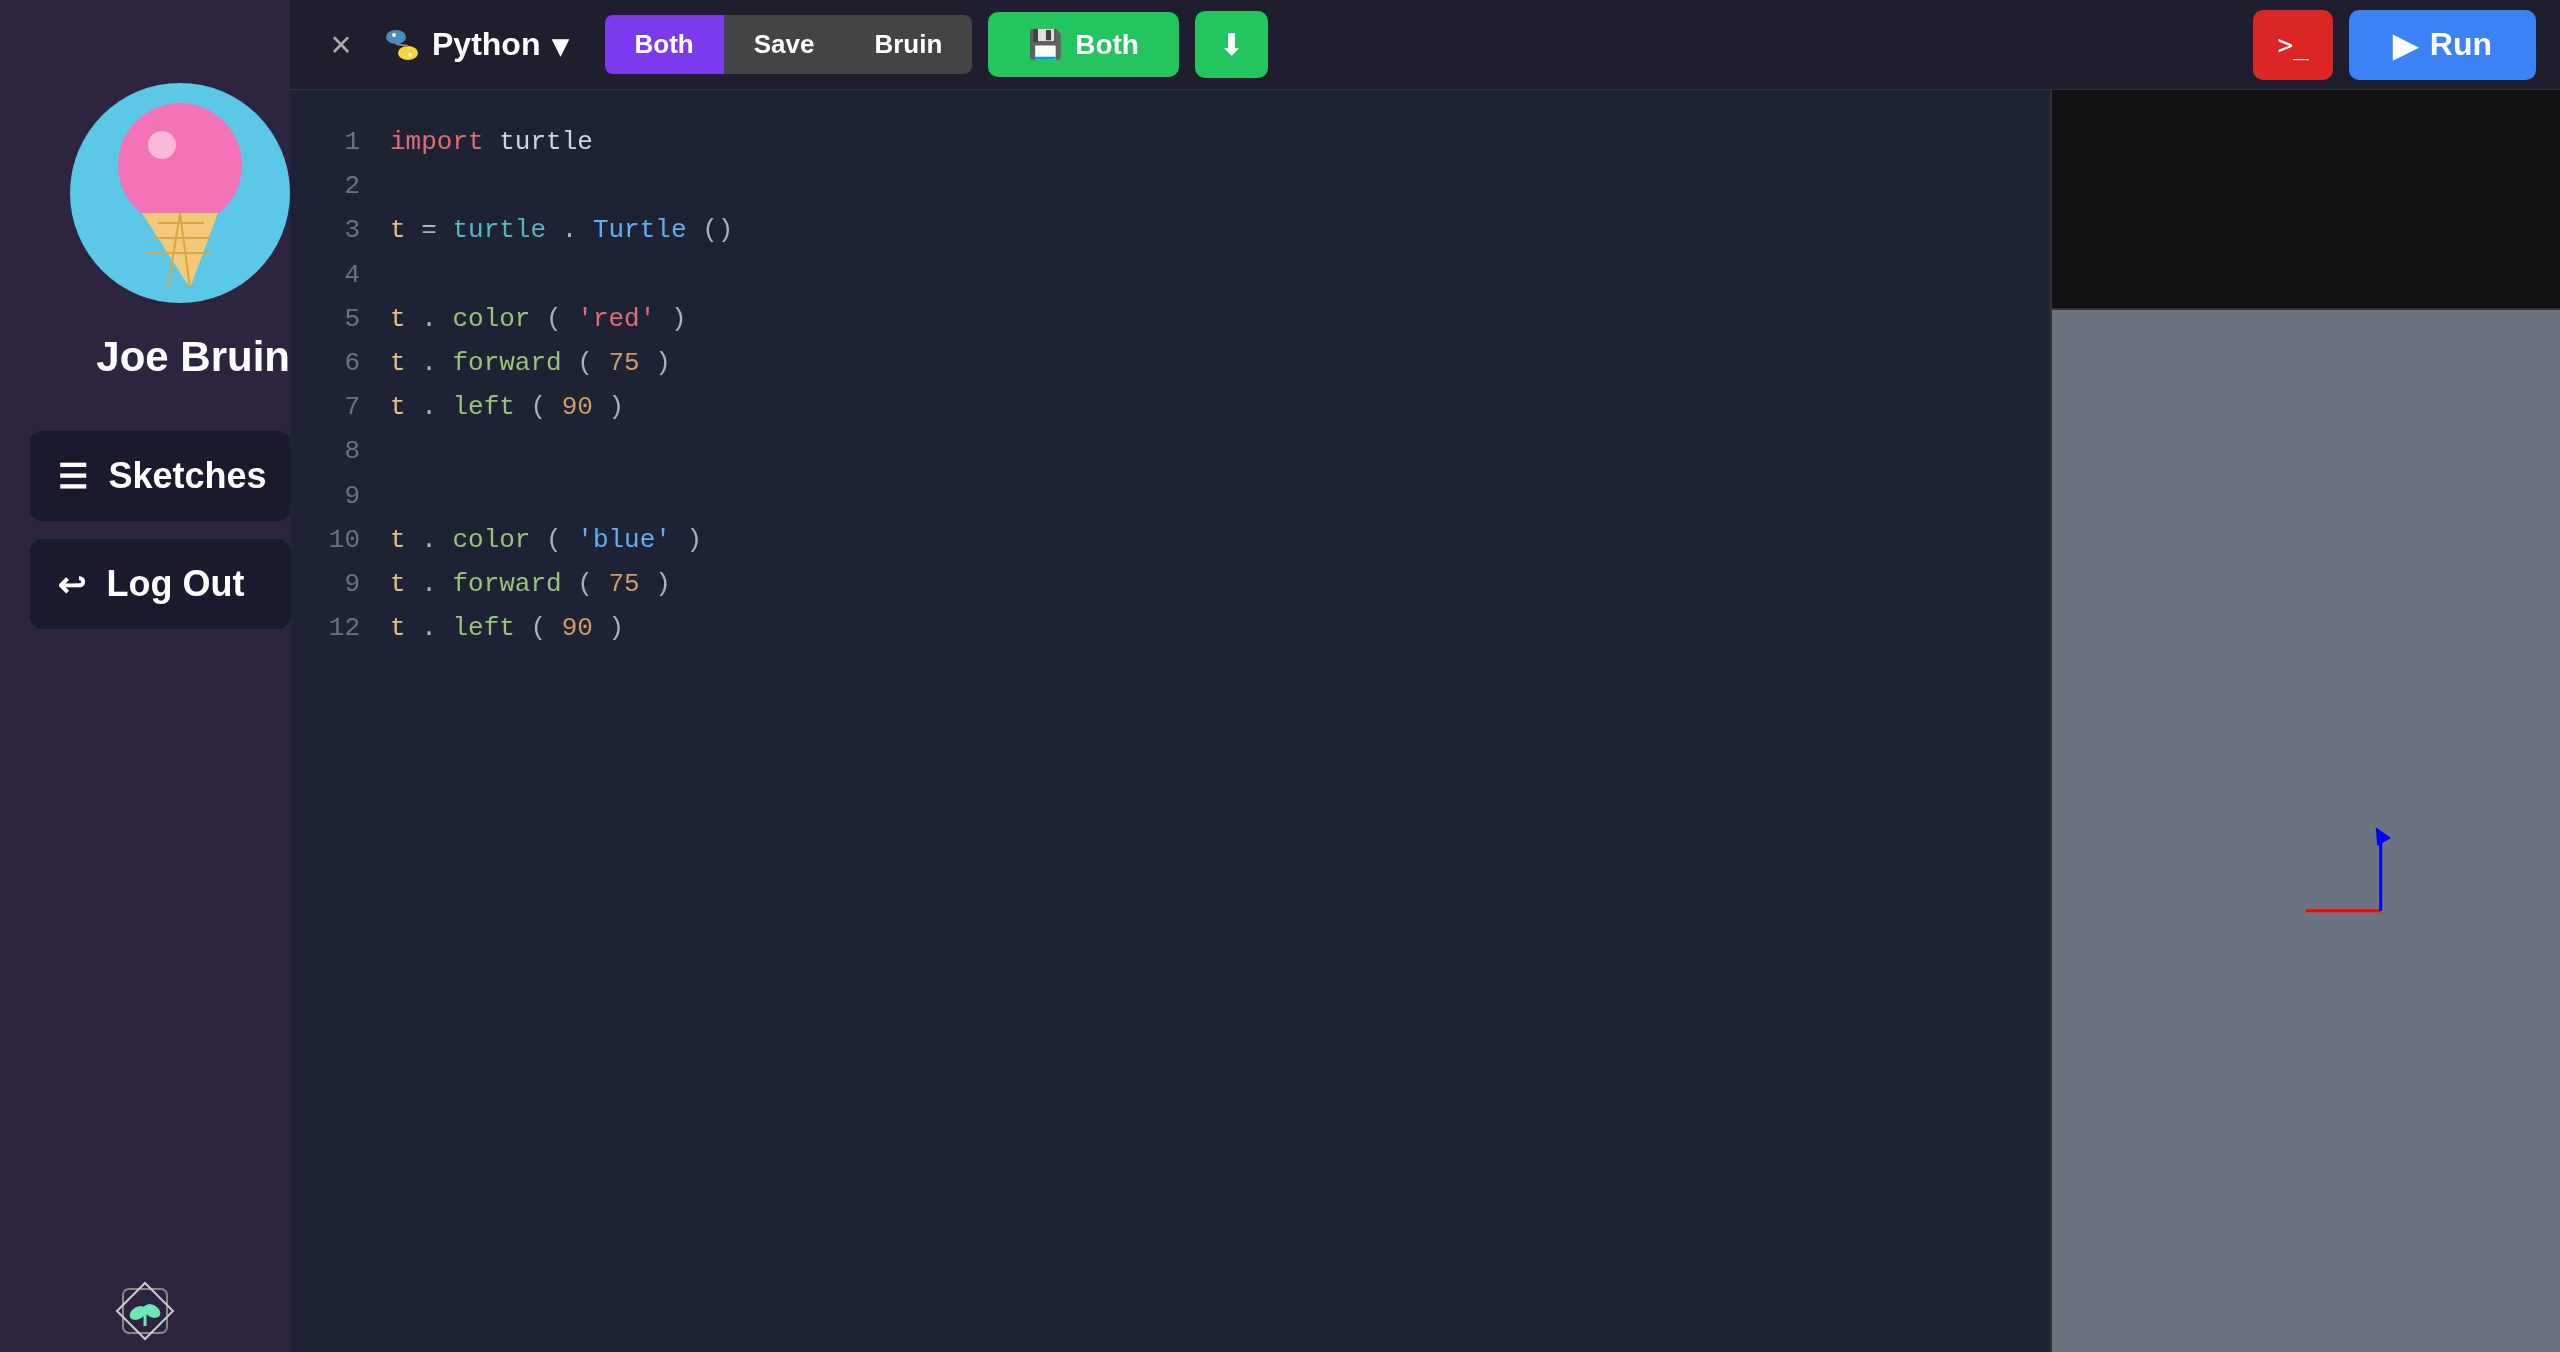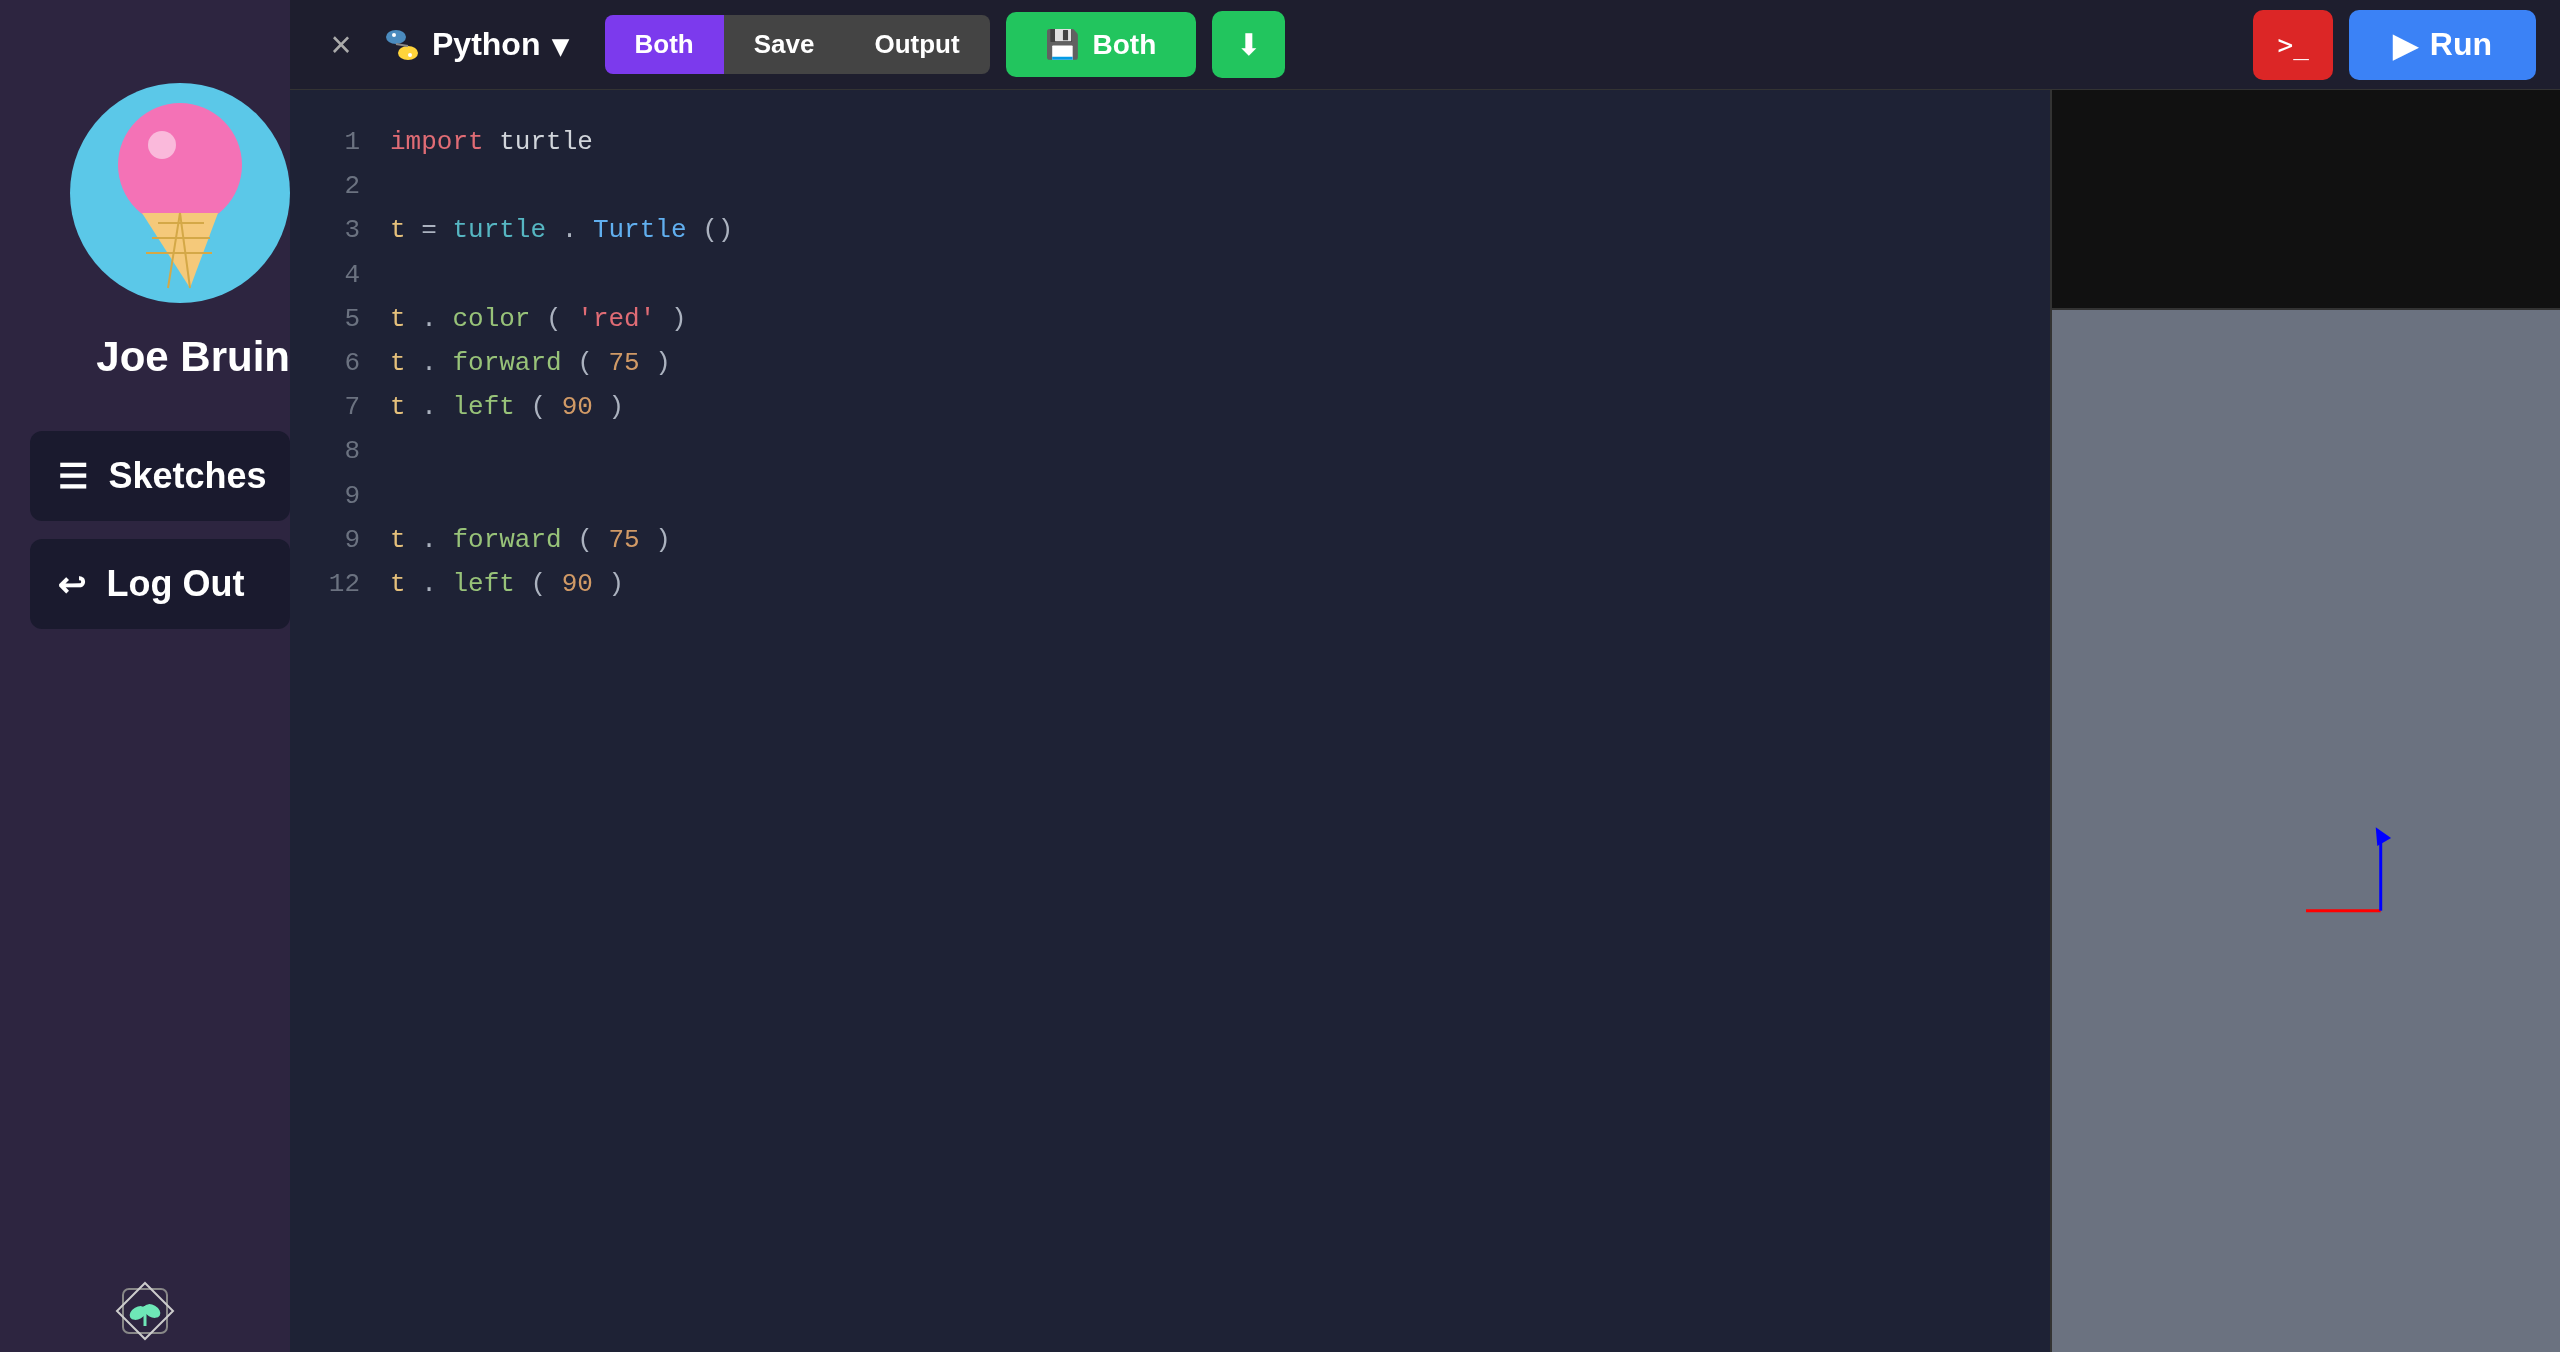--- a/index.html
+++ b/index.html
@@ -335,21 +335,21 @@
         <circle cx="26" cy="28" r="2" fill="white"></circle>
         <path d="M12 17 Q18 18 24 19" stroke="#888" stroke-width="2" fill="none"></path>
       </svg>
       <span>Python</span>
       <span>▾</span>
     </div>
 
     <div class="view-toggle">
       <button class="toggle-btn active">Both</button>
       <button class="toggle-btn inactive">Save</button>
-      <button class="toggle-btn inactive">Output</button>
+      <button class="toggle-btn inactive">Bruin</button>
     </div>
 
     <button class="save-btn">
       <span>💾</span>
       <span>Both</span>
     </button>
 
     <button class="download-btn">
       <span style="font-size:30px;">⬇</span>
     </button>
@@ -438,20 +438,31 @@
       <div class="code-line">
         <span class="line-num">8</span>
         <span class="line-code">&nbsp;</span>
       </div>
 
       <div class="code-line">
         <span class="line-num">9</span>
         <span class="line-code">&nbsp;</span>
       </div>
 
+      <div class="code-line">
+        <span class="line-num">10</span>
+        <span class="line-code">
+          <span style="color:#e5c07b;">t</span>
+          <span style="color:#abb2bf;">.</span>
+          <span style="color:#98c379;">color</span>
+          <span style="color:#abb2bf;">(</span>
+          <span style="color:#61afef;">'blue'</span>
+          <span style="color:#abb2bf;">)</span>
+        </span>
+      </div>
 
       <div class="code-line">
         <span class="line-num">9</span>
         <span class="line-code">
           <span style="color:#e5c07b;">t</span>
           <span style="color:#abb2bf;">.</span>
           <span style="color:#98c379;">forward</span>
           <span style="color:#abb2bf;">(</span>
           <span style="color:#d19a66;">75</span>
           <span style="color:#abb2bf;">)</span>

